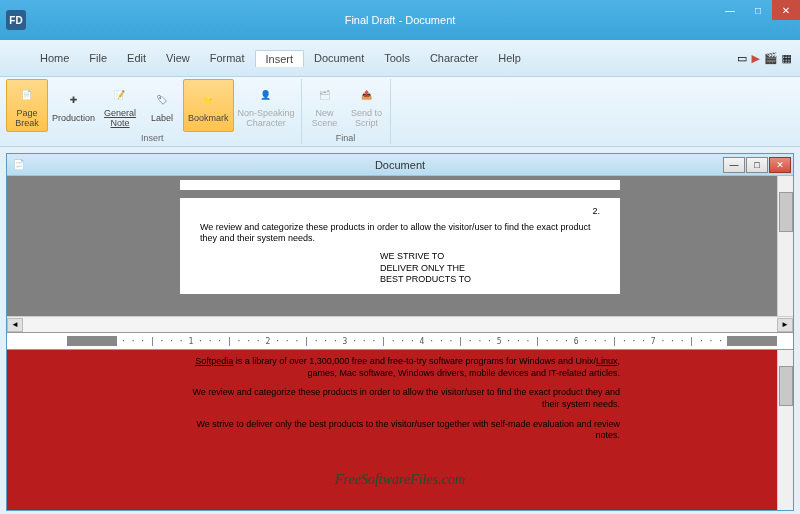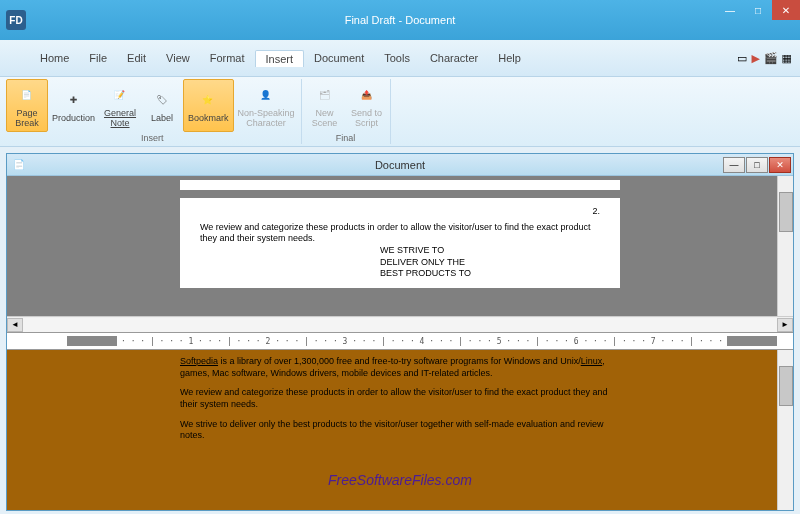--- a/index.html
+++ b/index.html
@@ -33,45 +33,45 @@
 .doc-title { position: absolute; left: 50%; transform: translateX(-50%); font-size: 11px; color: #333; }
 .doc-win-controls { position: absolute; right: 2px; display: flex; gap: 1px; }
 .doc-win-btn { width: 22px; height: 16px; font-size: 9px; display: flex; align-items: center; justify-content: center; border: 1px solid #888; background: linear-gradient(#f4f4f4,#e0e0e0); cursor: pointer; }
 .doc-win-btn.close { background: linear-gradient(#e88a7a,#d05040); color: #fff; border-color: #a03020; }
 
 .doc-body { flex: 1; display: flex; flex-direction: column; overflow: hidden; }
 .pane { position: relative; overflow: hidden; }
 .pane-top { height: 140px; background: #808080; display: flex; justify-content: center; }
 .page { background: #fff; width: 440px; margin: 4px 0; padding: 8px 20px; font-family: 'Courier New', monospace; font-size: 9px; line-height: 1.3; color: #000; }
 .page-num { text-align: right; margin-bottom: 4px; }
-.centered-block { margin-left: 180px; text-transform: uppercase; }
+.centered-block { margin-left: 180px; margin-top: 6px; text-transform: uppercase; }
 .hscroll { height: 16px; background: #f0f0f0; border-top: 1px solid #ccc; display: flex; align-items: center; }
 .hscroll-arrow { width: 16px; height: 14px; background: #e0e0e0; border: 1px solid #bbb; font-size: 8px; display: flex; align-items: center; justify-content: center; cursor: pointer; }
 .hscroll-track { flex: 1; height: 14px; background: #f4f4f4; }
 
 .ruler { height: 18px; background: #fff; border-top: 1px solid #999; border-bottom: 1px solid #999; display: flex; align-items: center; font-size: 8px; color: #555; padding-left: 60px; letter-spacing: 0; font-family: monospace; overflow: hidden; white-space: nowrap; }
 .ruler::before { content: ""; width: 50px; height: 10px; background: #888; margin-right: 4px; }
 .ruler::after { content: ""; width: 50px; height: 10px; background: #888; margin-left: 4px; }
 
-.pane-bottom { flex: 1; background: #a16207; padding: 6px 0 0 0; overflow: hidden; position: relative; }
+.pane-bottom { flex: 1; background: #b91c1c; padding: 6px 0 0 0; overflow: hidden; position: relative; text-align: right; }
 .page2 { margin: 0 auto; width: 440px; font-family: 'Courier New', monospace; font-size: 9px; line-height: 1.3; color: #000; }
 .page2 p { margin-bottom: 8px; }
 .underline { text-decoration: underline; }
 
 .vscroll { position: absolute; right: 0; top: 0; bottom: 0; width: 16px; background: #f0f0f0; border-left: 1px solid #ccc; }
 .vscroll-thumb { width: 14px; height: 40px; background: #c8c8c8; border: 1px solid #999; margin: 16px auto 0; }
 
 .statusbar { height: 38px; background: linear-gradient(#f0f8fd, #dbeef9); border-top: 1px solid #b8d4e8; display: flex; align-items: center; font-size: 10px; color: #555; padding: 0 6px; }
 .status-cell { padding: 0 8px; border-right: 1px solid #c4dcee; }
 .status-right { margin-left: auto; display: flex; align-items: center; gap: 6px; }
 .view-btn { width: 16px; height: 14px; border: 1px solid #888; background: #f4f4f4; cursor: pointer; font-size: 8px; display: flex; align-items: center; justify-content: center; }
 .zoom-slider { width: 60px; height: 4px; background: #ccc; position: relative; }
 .zoom-thumb { position: absolute; left: 60%; top: -3px; width: 8px; height: 10px; background: #888; }
 
-.watermark { position: absolute; bottom: 26px; left: 50%; transform: translateX(-50%); color: #4c1d95; font-size: 14px; font-family: Liberation Sans, sans-serif; font-style: italic; pointer-events: none; }
+.watermark { position: absolute; bottom: 26px; left: 50%; transform: translateX(-50%); color: #14532d; font-size: 14px; font-family: Liberation Serif, serif; font-style: italic; pointer-events: none; }
 </style>
 </head>
 <body>
 
 <div class="titlebar">
   <div class="app-icon">FD</div>
   <div class="title-text">Final Draft - Document</div>
   <div class="win-controls">
     <div class="win-btn">—</div>
     <div class="win-btn">□</div>

